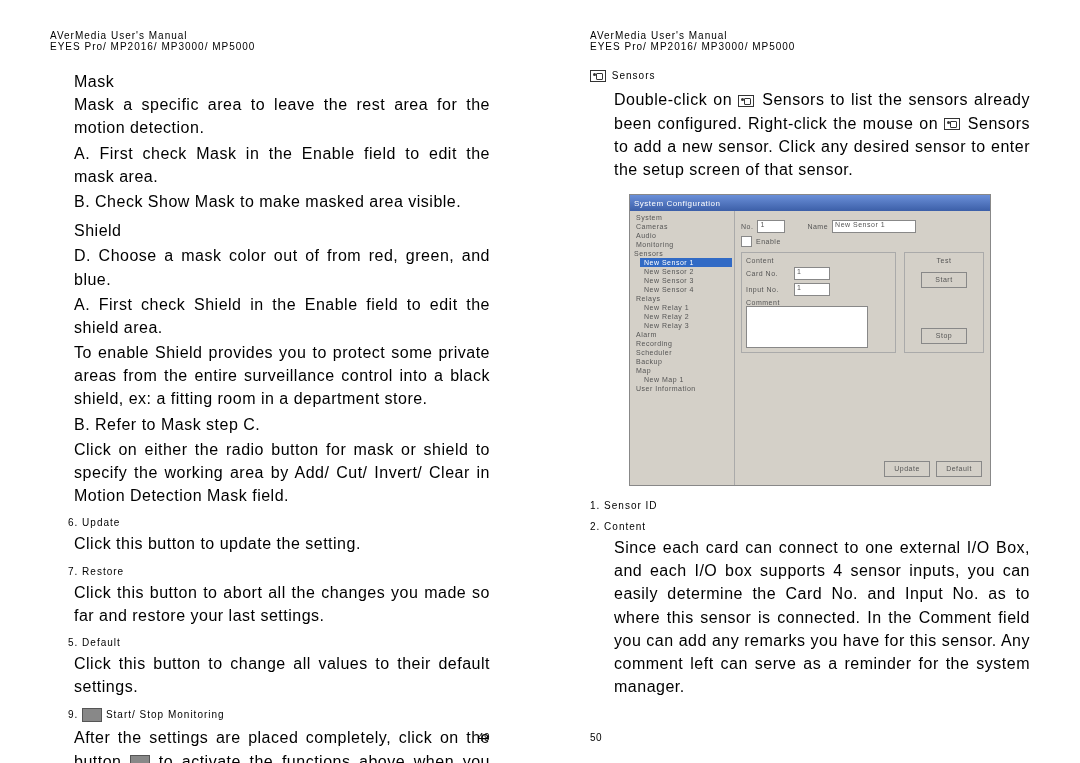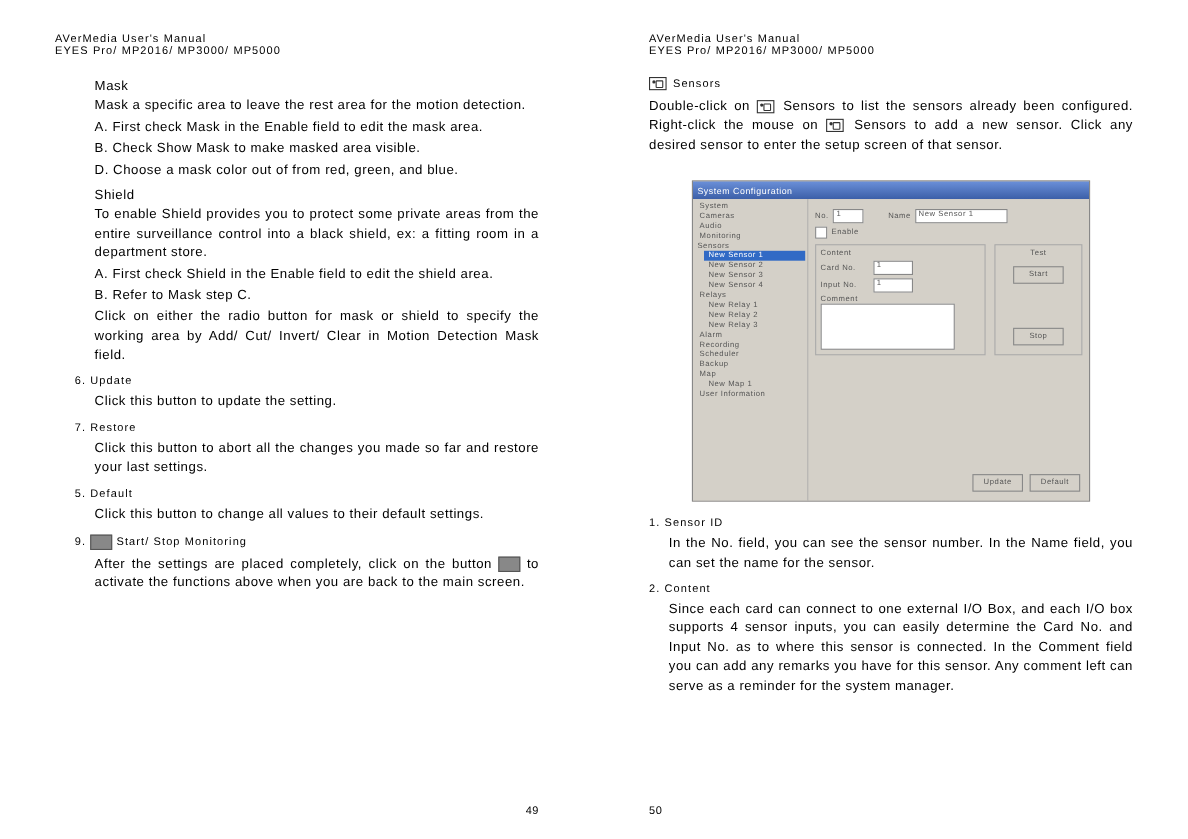--- a/index.html
+++ b/index.html
@@ -37,23 +37,24 @@
     letter-spacing: 1px;
     margin-bottom: 6px;
   }
   .indent {
     margin-left: 18px;
   }
   .indent2 {
     margin-left: 36px;
   }
   .body-text {
-    font-size: 12px;
+    font-size: 16px;
     line-height: 1.45;
     letter-spacing: 0.5px;
+    margin-left: 24px;
   }
   .justify {
     text-align: justify;
   }
   .numbered {
     margin-top: 10px;
     margin-bottom: 4px;
     letter-spacing: 1px;
   }
   .sub {
@@ -95,21 +96,21 @@
   }
   .icon-sensor::after {
     content:"";
     position:absolute; right:2px; top:2px;
     width:5px;height:5px; border:1px solid #333; border-radius:1px;
   }
   
   .screenshot {
     width: 360px;
     height: 290px;
-    margin: 24px auto 14px auto;
+    margin: 13px auto 14px auto;
     background: #d4d0c8;
     border: 1px solid #888;
     display:flex;
   }
   .ss-tree {
     width: 100px;
     background: #d4d0c8;
     border-right: 1px solid #aaa;
     font-size: 7px;
     padding: 2px;
@@ -142,25 +143,25 @@
   <div class="page">
     <div class="header">
       <div class="header-line">AVerMedia User's Manual</div>
       <div class="header-line">EYES Pro/ MP2016/ MP3000/ MP5000</div>
     </div>
 
     <div class="body-text indent2">Mask</div>
     <div class="body-text indent2 justify">Mask a specific area to leave the rest area for the motion detection.</div>
     <div class="body-text indent2 sub justify">A.  First check Mask in the Enable field to edit the mask area.</div>
     <div class="body-text indent2 sub justify">B.  Check Show Mask to make masked area visible.</div>
+    <div class="body-text indent2" style="margin-top:6px;">Shield</div>
+
     <div class="body-text indent2 sub justify">D.  Choose a mask color out of from red, green, and blue.</div>
-
-    <div class="body-text indent2" style="margin-top:6px;">Shield</div>
+    <div class="body-text indent2 sub justify">A.  First check Shield in the Enable field to edit the shield area.</div>
     <div class="body-text indent2 justify">To enable Shield provides you to protect some private areas from the entire surveillance control into a black shield, ex: a fitting room in a department store.</div>
-    <div class="body-text indent2 sub justify">A.  First check Shield in the Enable field to edit the shield area.</div>
     <div class="body-text indent2 sub justify">B.  Refer to Mask step C.</div>
 
     <div class="body-text indent2 justify">Click on either the radio button for mask or shield to specify the working area by Add/ Cut/ Invert/ Clear in Motion Detection Mask field.</div>
 
     <div class="section-title indent numbered">6.  Update</div>
     <div class="body-text indent2 justify">Click this button to update the setting.</div>
 
     <div class="section-title indent numbered">7.  Restore</div>
     <div class="body-text indent2 justify">Click this button to abort all the changes you made so far and restore your last settings.</div>
 
@@ -253,21 +254,20 @@
             <div class="ss-bottom">
               <span class="ss-btn">Update</span>
               <span class="ss-btn">Default</span>
             </div>
           </div>
         </div>
       </div>
     </div>
 
     <div class="section-title numbered">1.  Sensor ID</div>
-    <div class="body-text indent justify">In the No. field, you can see the sensor number.  In the Name field, you can set the name for the sensor.</div>
 
     <div class="section-title numbered">2.  Content</div>
     <div class="body-text indent justify">Since each card can connect to one external I/O Box, and each I/O box supports 4 sensor inputs, you can easily determine the Card No. and Input No. as to where this sensor is connected.  In the Comment field you can add any remarks you have for this sensor. Any comment left can serve as a reminder for the system manager.</div>
 
     <div class="page-number pn-right">50</div>
   </div>
 
 </div>
 
 </body></html>

